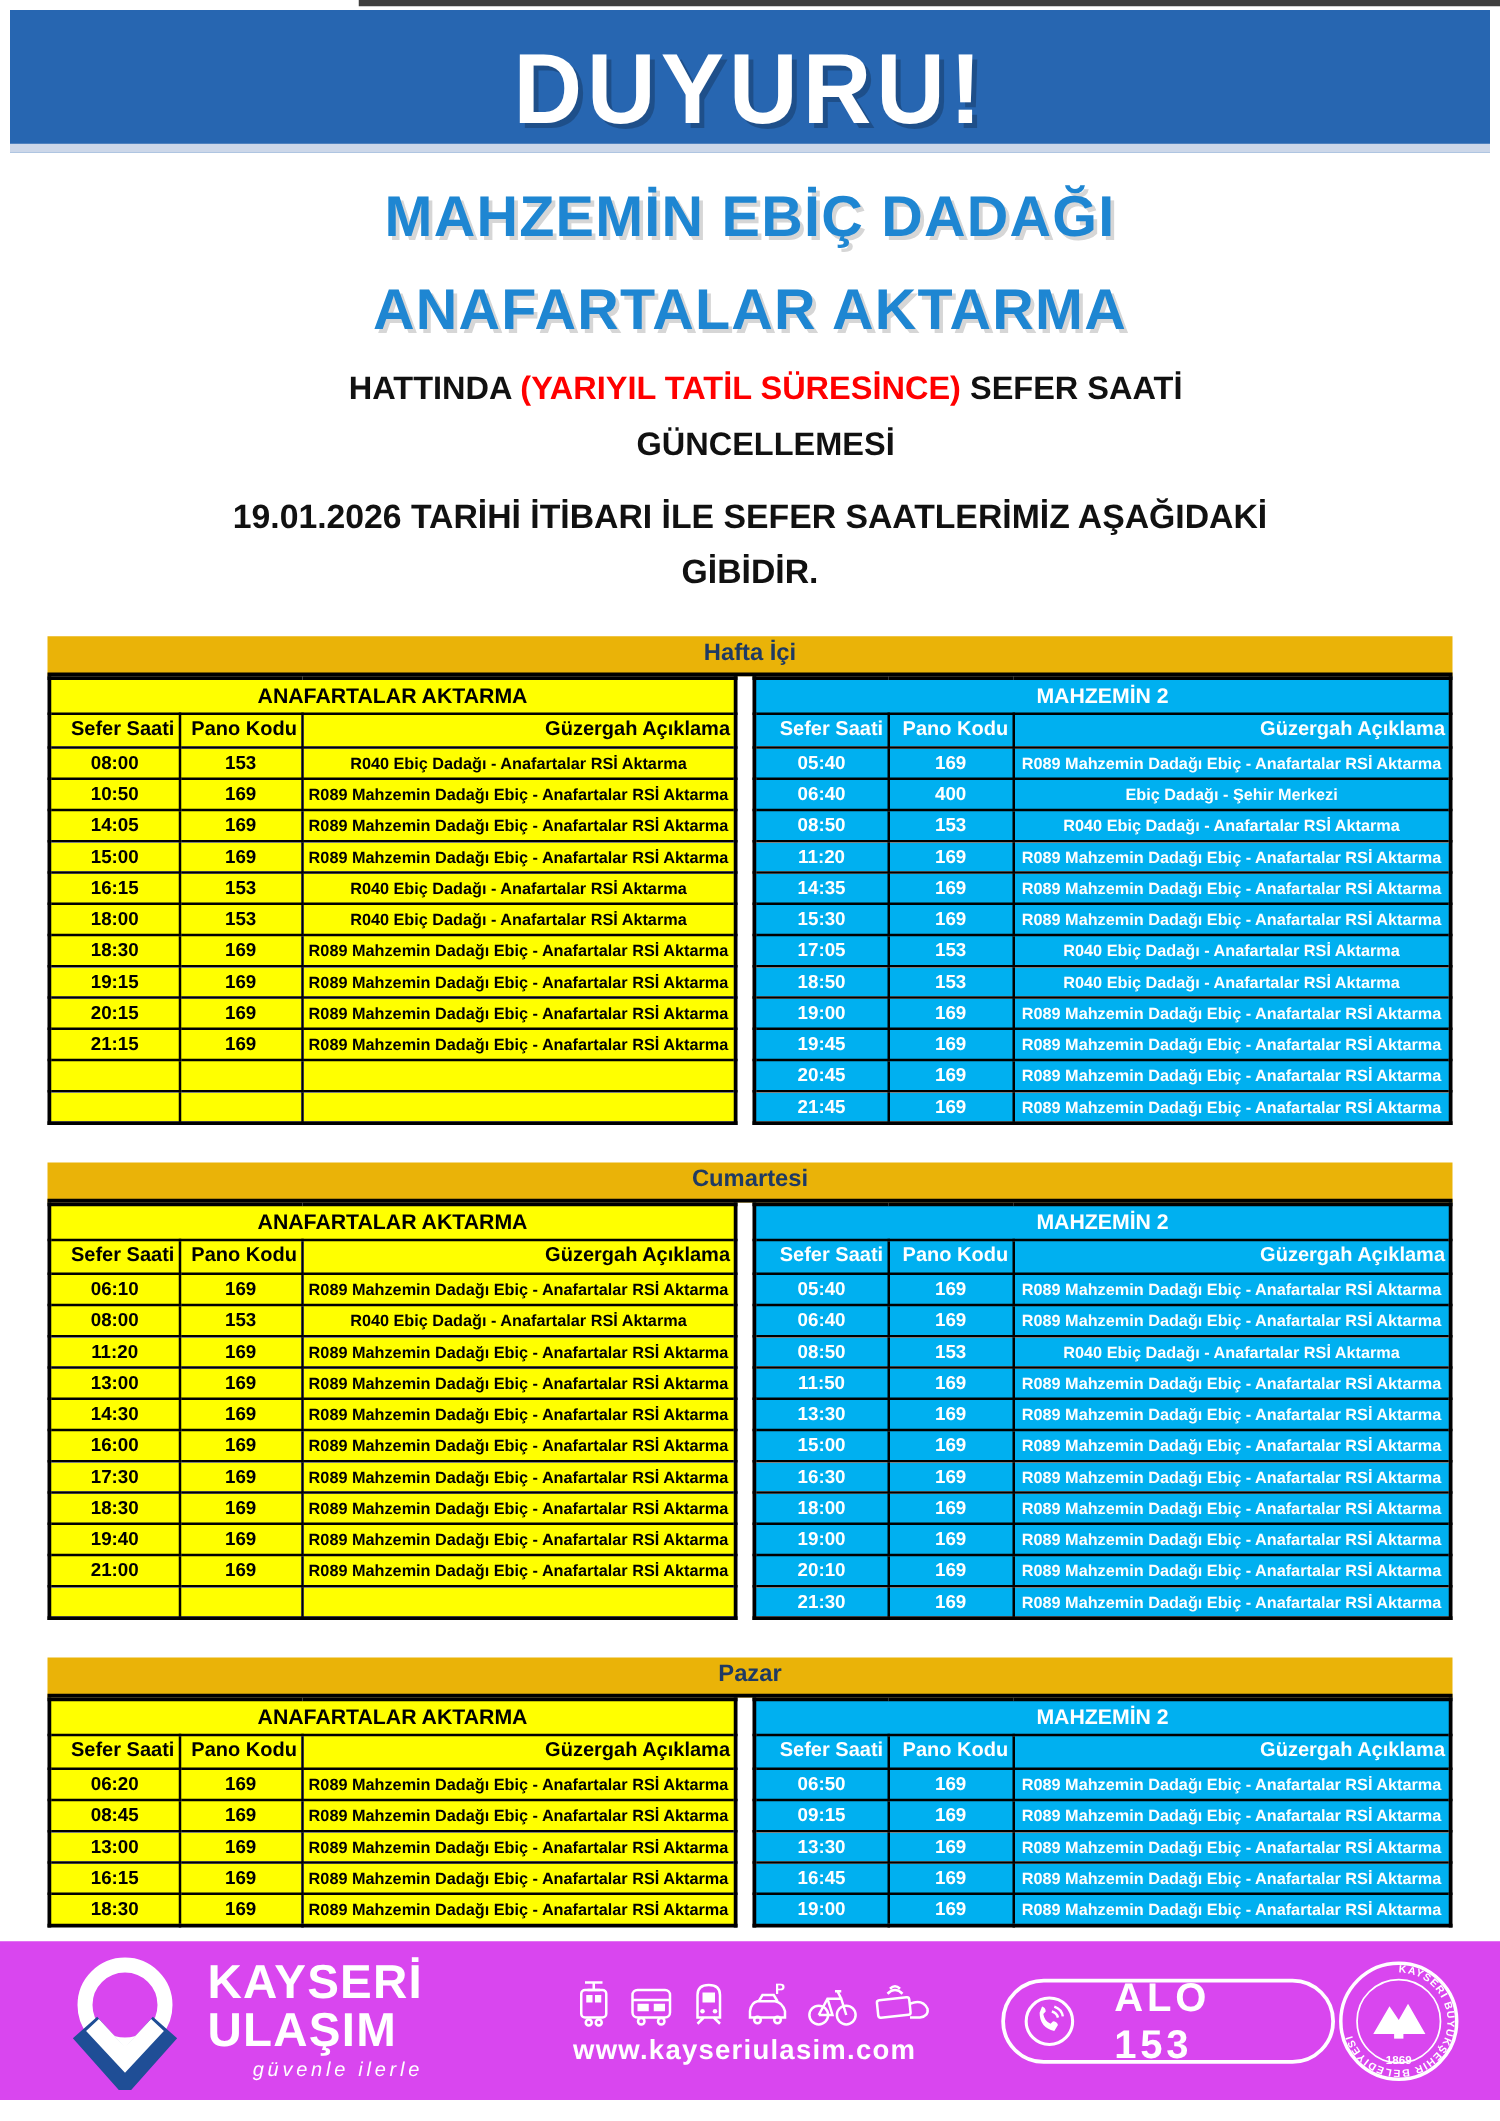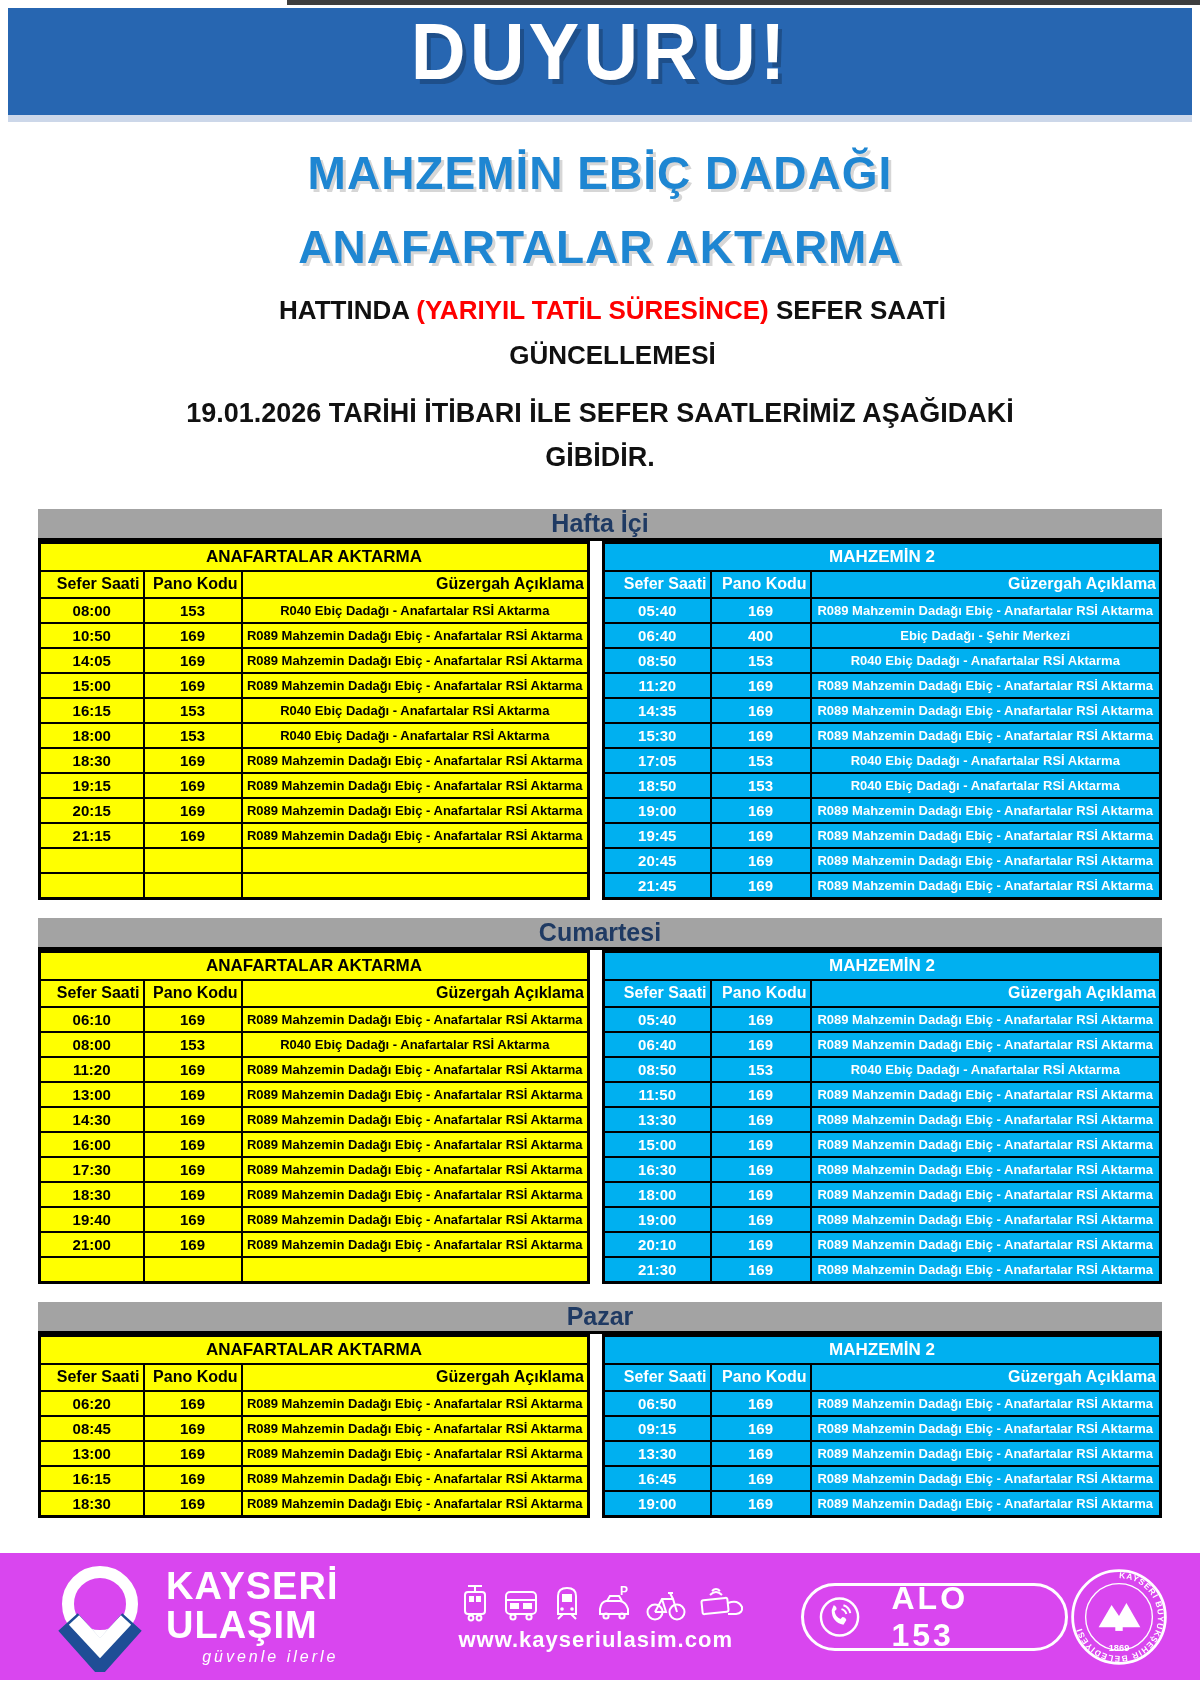--- a/index.html
+++ b/index.html
@@ -4,21 +4,21 @@
 <style>
   html,body{margin:0;padding:0;background:#fff;}
   body{
     width:1200px;height:1697px;position:relative;overflow:hidden;
     font-family:"Liberation Sans",sans-serif;-webkit-font-smoothing:antialiased;
   }
   .top-strip{position:absolute;top:0;left:287px;width:913px;height:5px;background:#3e3e3e;}
   
   .banner{
     margin:8px 8px 0 8px;height:107px;background:#2766b1;
-    display:flex;align-items:flex-start;justify-content:center;
+    display:flex;align-items:flex-end;justify-content:center;
     border-bottom:7px solid #ccd7e9;
   }
   .banner .txt{
     color:#fff;font-size:76px;font-weight:bold;letter-spacing:4px;
     transform:scaleY(1.05);text-shadow:4px 4px 0 rgba(0,0,0,.22);
   }
   
   .title-line{
     text-align:center;color:#1e86d2;font-weight:bold;font-size:46px;
     letter-spacing:1px;margin-top:28px;line-height:1.0;
@@ -29,25 +29,25 @@
   }
   .sub-line .red{color:#f00;}
   .sub-line.tight{margin-top:16px;}
   .date-line{
     text-align:center;color:#111;font-weight:bold;font-size:27px;margin-top:30px;line-height:1.1;
   }
   .date-line.tight{margin-top:14px;}
   
   .section{margin:0 38px;}
   .section.first{margin-top:36px;}
-  .section.gap{margin-top:18px;}
+  .section.gap{margin-top:30px;}
   .day-band{
-    background:#a3a3a3;border-bottom:3px solid #000;height:29px;
+    background:#eab308;border-bottom:3px solid #000;height:29px;
     display:flex;align-items:center;justify-content:center;
-    color:#1f3a63;font-weight:bold;font-size:25px;
+    color:#1f3a63;font-weight:bold;font-size:19px;
   }
   .halves{display:flex;align-items:flex-start;}
   .half{flex:0 0 auto;}
   .half.left{width:552px;}
   .half.right{width:560px;margin-left:12px;}
   table{border-collapse:collapse;table-layout:fixed;width:100%;}
   table,td,th{border:2px solid #000;}
   table{border-width:3px;}
   th,td{padding:0 3px;height:23px;text-align:center;vertical-align:middle;overflow:hidden;white-space:nowrap;}
   .left th,.left td{background:#ffff00;color:#000;}

